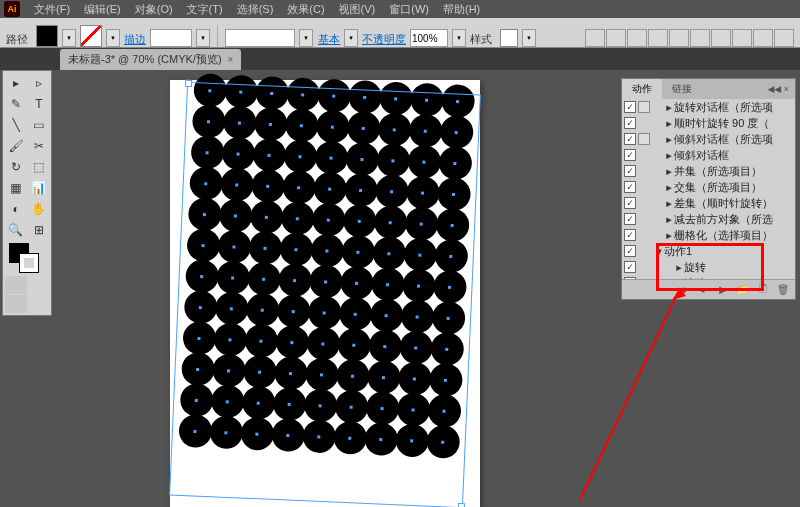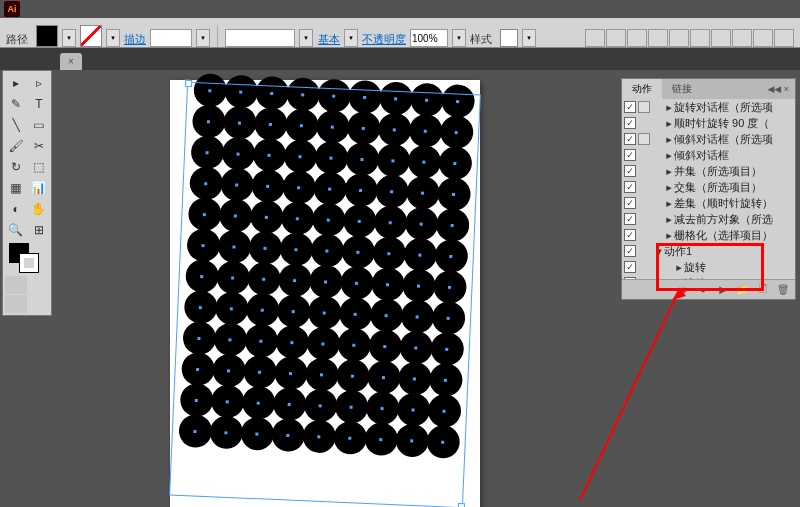--- a/index.html
+++ b/index.html
@@ -53,20 +53,31 @@
 .highlight-box{position:absolute;border:3px solid #ff0000;pointer-events:none}
 .panel-footer{height:20px;background:#c4c4c4;border-top:1px solid #999;display:flex;align-items:center;justify-content:flex-end;gap:8px;padding:0 6px}
 .pf-icon{width:12px;height:12px;color:#555;font-size:10px;display:flex;align-items:center;justify-content:center}
 .arrow-svg{position:absolute;pointer-events:none}
 </style>
 </head>
 <body>
 
 <div class="topbar">
   <div class="ai-logo">Ai</div>
+  <div class="menu">
+    <span>文件(F)</span>
+    <span>编辑(E)</span>
+    <span>对象(O)</span>
+    <span>文字(T)</span>
+    <span>选择(S)</span>
+    <span>效果(C)</span>
+    <span>视图(V)</span>
+    <span>窗口(W)</span>
+    <span>帮助(H)</span>
+  </div>
 </div>
 
 <div class="control-bar">
   <span class="cb-label">路径</span>
   <div class="cb-swatch" style="background:#000"></div>
   <div class="cb-dd">▾</div>
   <div class="cb-swatch red"></div>
   <div class="cb-dd">▾</div>
   <span class="cb-link">描边</span>
   <input class="cb-field" style="width: 42px;" value="">
@@ -91,20 +102,21 @@
     <div class="cb-btn"></div>
     <div class="cb-btn"></div>
     <div class="cb-btn"></div>
     <div class="cb-btn"></div>
     <div class="cb-btn"></div>
   </div>
 </div>
 
 <div class="doc-tab-bar">
   <div class="doc-tab">
+    <span>未标题-3* @ 70% (CMYK/预览)</span>
     <span class="x">×</span>
   </div>
 </div>
 
 <div class="workspace">
 
   <div class="toolbox">
     <div class="tool">▸</div>
     <div class="tool">▹</div>
     <div class="tool">✎</div>

